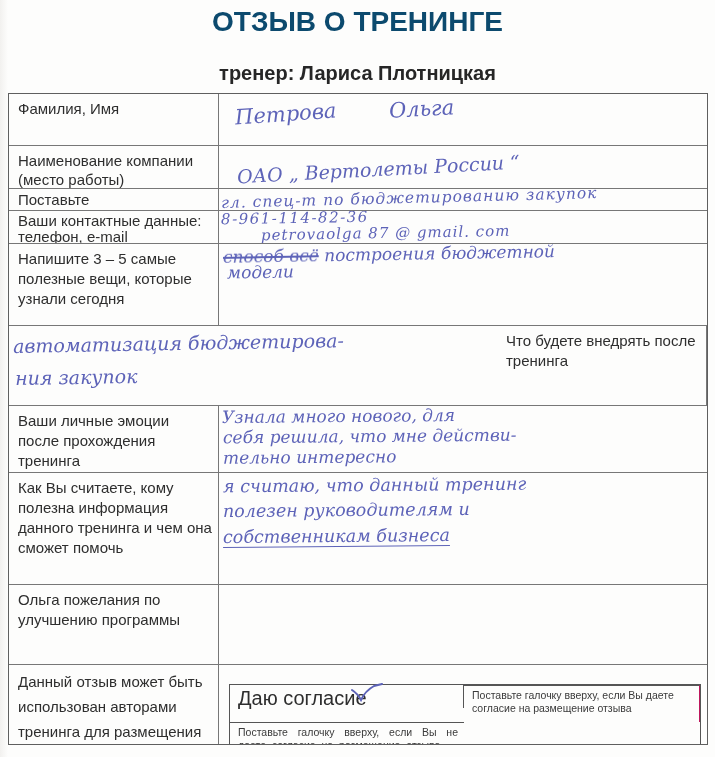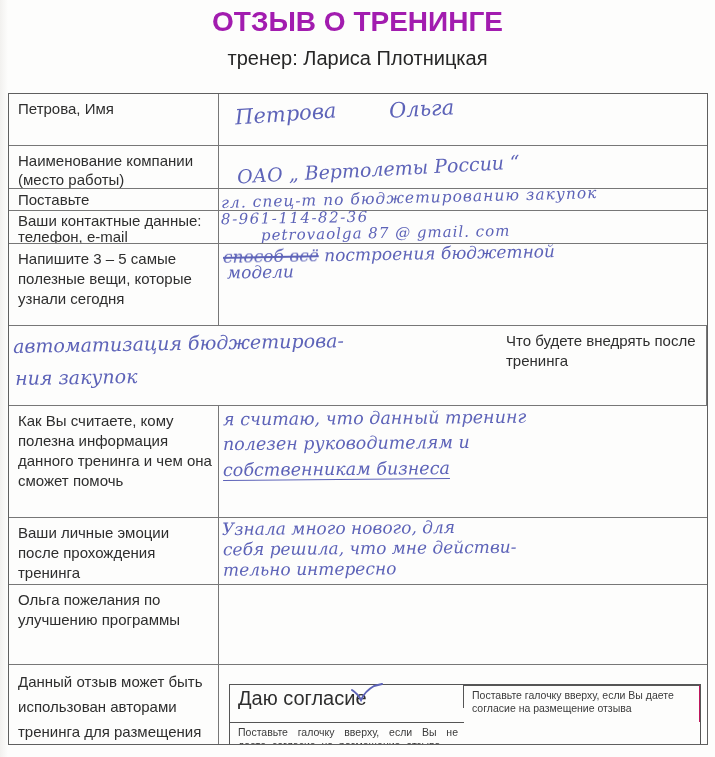--- a/index.html
+++ b/index.html
@@ -6,24 +6,24 @@
   body{
     width:715px;height:757px;
     background:linear-gradient(90deg,#f2f1ef 0px,#fdfdfc 8px,#fdfdfc 100%);
     font-family:"Liberation Sans",sans-serif;
     color:#2e2e2e;
     overflow:hidden;
     position:relative;
   }
   .header{ text-align:center; padding-top:6px; }
   .title{
-    font-size:28px; font-weight:bold; letter-spacing:0px; color:#a21caf;
+    font-size:28px; font-weight:bold; letter-spacing:0px; color:#0c4a6e;
   }
   .subtitle{
-    font-size:20px; font-weight:normal; margin-top:9px; color:#262626;
+    font-size:20px; font-weight:bold; margin-top:24px; color:#262626;
   }
   .form-table{
     position:absolute; left:8px; top:93px; width:700px; height:652px;
     border:1px solid #5f5f5f;
     box-sizing:border-box;
     background:#fdfdfc;
     display:flex; flex-direction:column;
   }
   .row{ display:flex; box-sizing:border-box; border-bottom:1px solid #777; }
   .row:last-child{ border-bottom:none; }
@@ -72,21 +72,21 @@
 <body>
 
 <div class="header">
   <div class="title">ОТЗЫВ О ТРЕНИНГЕ</div>
   <div class="subtitle">тренер: Лариса Плотницкая</div>
 </div>
 
 <div class="form-table">
 
   <div class="row" style="height:52px">
-    <div class="cell label-cell">Петрова, Имя</div>
+    <div class="cell label-cell">Фамилия, Имя</div>
     <div class="cell answer-cell">
       <span class="hw hw-block" style="left:16px;top:8px;font-size:21px;transform:rotate(-4deg);">Петрова</span>
       <span class="hw hw-block" style="left:170px;top:3px;font-size:21px;transform:rotate(-3deg);">Ольга</span>
     </div>
   </div>
 
   <div class="row" style="height:43px">
     <div class="cell label-cell" style="line-height:19px;">Наименование компании (место работы)</div>
     <div class="cell answer-cell">
       <span class="hw hw-block" style="left:18px;top:12px;font-size:19px;transform:rotate(-3deg);">ОАО „ Вертолеты  России “</span>
@@ -117,35 +117,35 @@
   </div>
 
   <div class="row" style="height:80px">
     <div class="cell answer-cell">
       <span class="hw hw-block" style="left:4px;top:6px;font-size:19px;transform:rotate(-1deg);">автоматизация  бюджетирова-</span>
       <span class="hw hw-block" style="left:6px;top:40px;font-size:19px;transform:rotate(-1deg);">ния  закупок</span>
     </div>
     <div class="cell label-cell">Что будете внедрять после тренинга</div>
   </div>
 
+  <div class="row" style="height:67px">
+    <div class="cell label-cell">Ваши личные эмоции после прохождения тренинга</div>
+    <div class="cell answer-cell">
+      <span class="hw hw-block" style="left:3px;top:0px;font-size:17px;transform:rotate(-0.5deg);">Узнала  много  нового, для</span>
+      <span class="hw hw-block" style="left:4px;top:20px;font-size:17px;transform:rotate(-0.5deg);">себя  решила, что  мне  действи-</span>
+      <span class="hw hw-block" style="left:4px;top:41px;font-size:17px;transform:rotate(-0.5deg);">тельно  интересно</span>
+    </div>
+  </div>
+
   <div class="row" style="height:113px">
     <div class="cell label-cell">Как Вы считаете, кому полезна информация данного тренинга и чем она сможет помочь</div>
     <div class="cell answer-cell">
       <span class="hw hw-block" style="left:4px;top:2px;font-size:17.5px;transform:rotate(-0.5deg);">я считаю, что  данный  тренинг</span>
       <span class="hw hw-block" style="left:4px;top:27px;font-size:17.5px;transform:rotate(-0.5deg);">полезен  руководителям   и</span>
       <span class="hw hw-block" style="left:4px;top:53px;font-size:17.5px;transform:rotate(-0.5deg);text-decoration:underline;text-underline-offset:4px;">собственникам  бизнеса</span>
-    </div>
-  </div>
-
-  <div class="row" style="height:67px">
-    <div class="cell label-cell">Ваши личные эмоции после прохождения тренинга</div>
-    <div class="cell answer-cell">
-      <span class="hw hw-block" style="left:3px;top:0px;font-size:17px;transform:rotate(-0.5deg);">Узнала  много  нового, для</span>
-      <span class="hw hw-block" style="left:4px;top:20px;font-size:17px;transform:rotate(-0.5deg);">себя  решила, что  мне  действи-</span>
-      <span class="hw hw-block" style="left:4px;top:41px;font-size:17px;transform:rotate(-0.5deg);">тельно  интересно</span>
     </div>
   </div>
 
   <div class="row" style="height:80px">
     <div class="cell label-cell">Ольга пожелания по улучшению программы</div>
     <div class="cell answer-cell">
       <span class="hw hw-block" style="left:4px;top:4px;font-size:17px;"></span>
     </div>
   </div>
 

